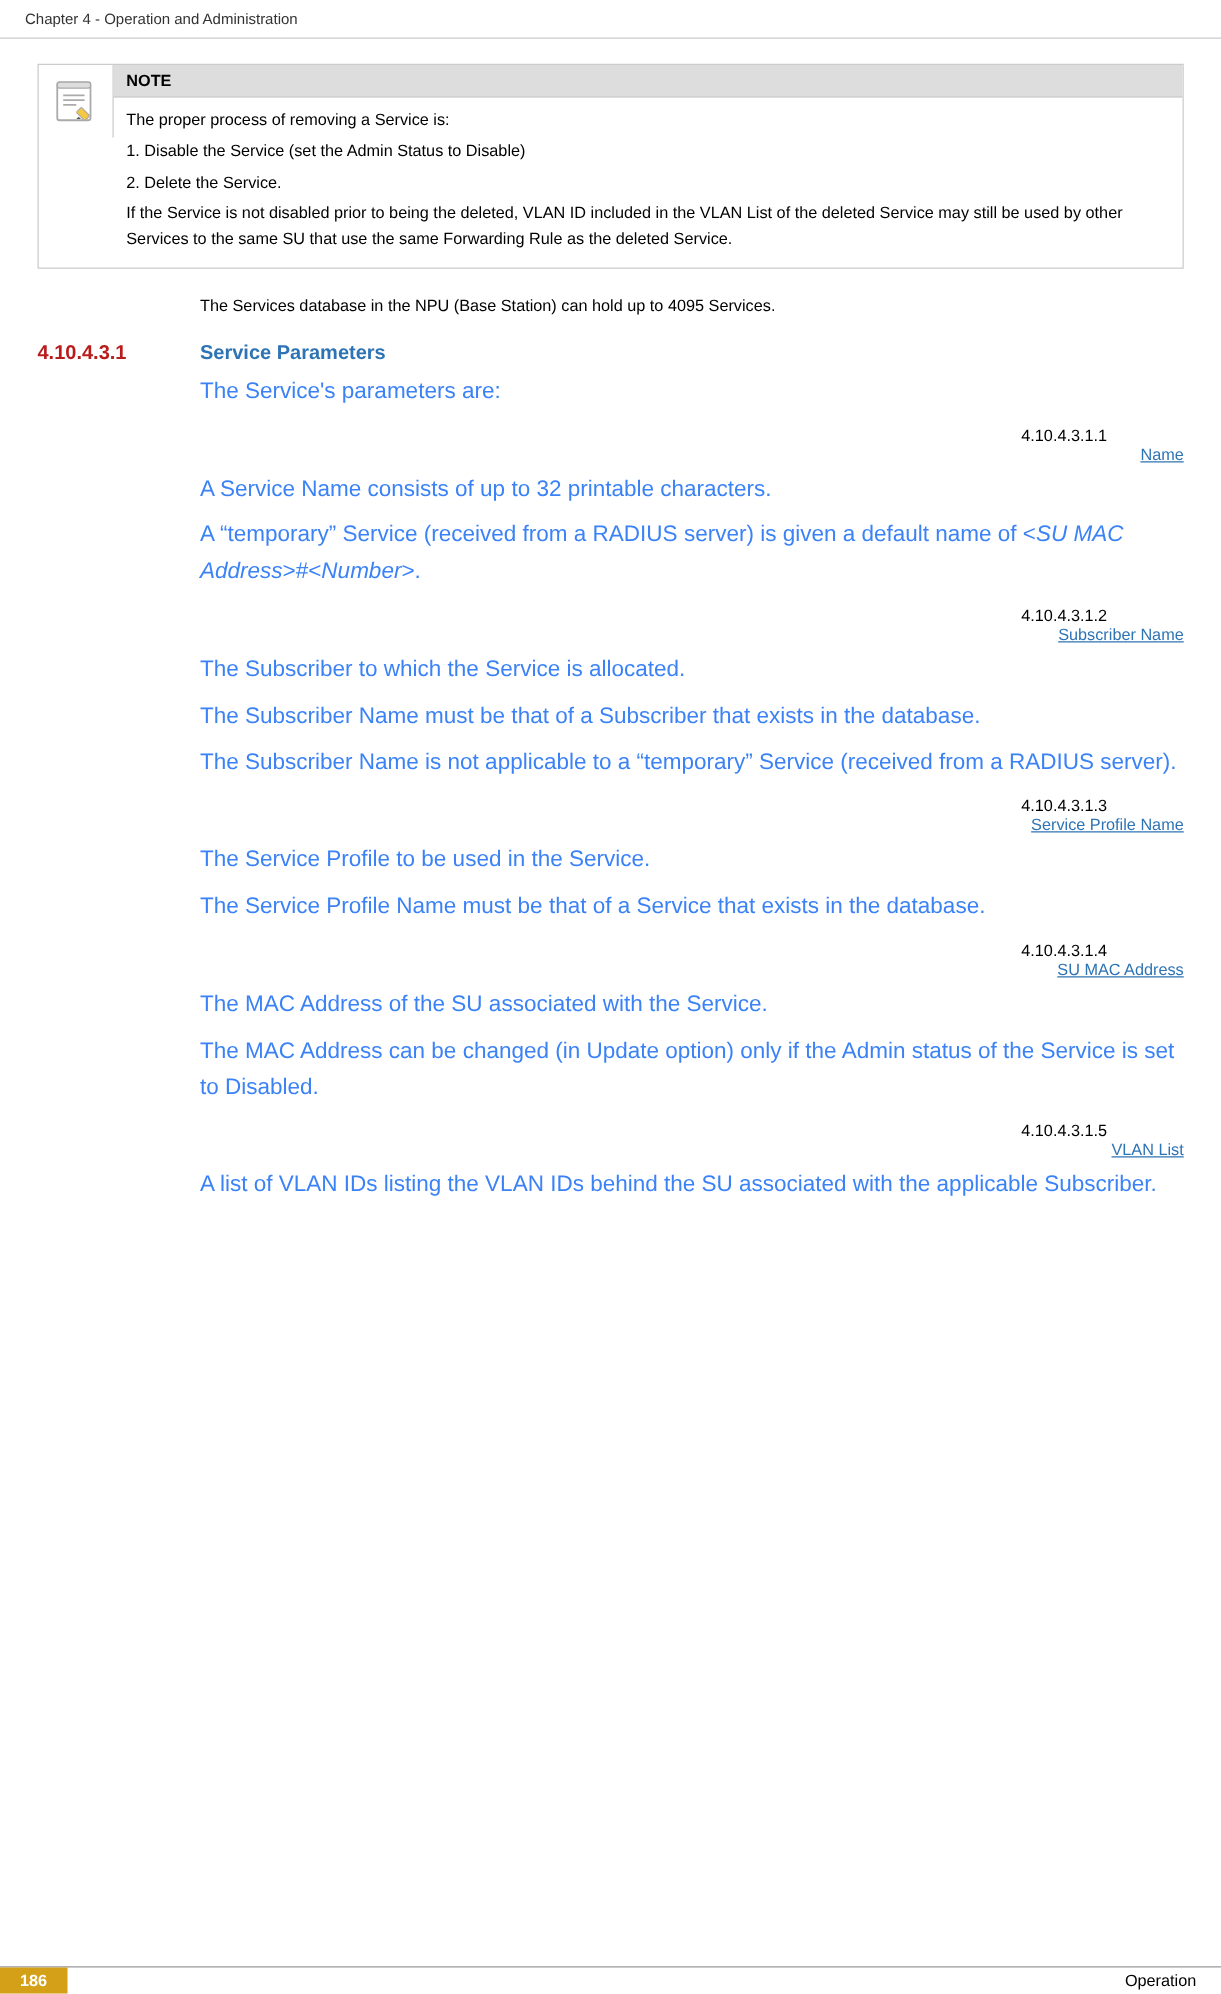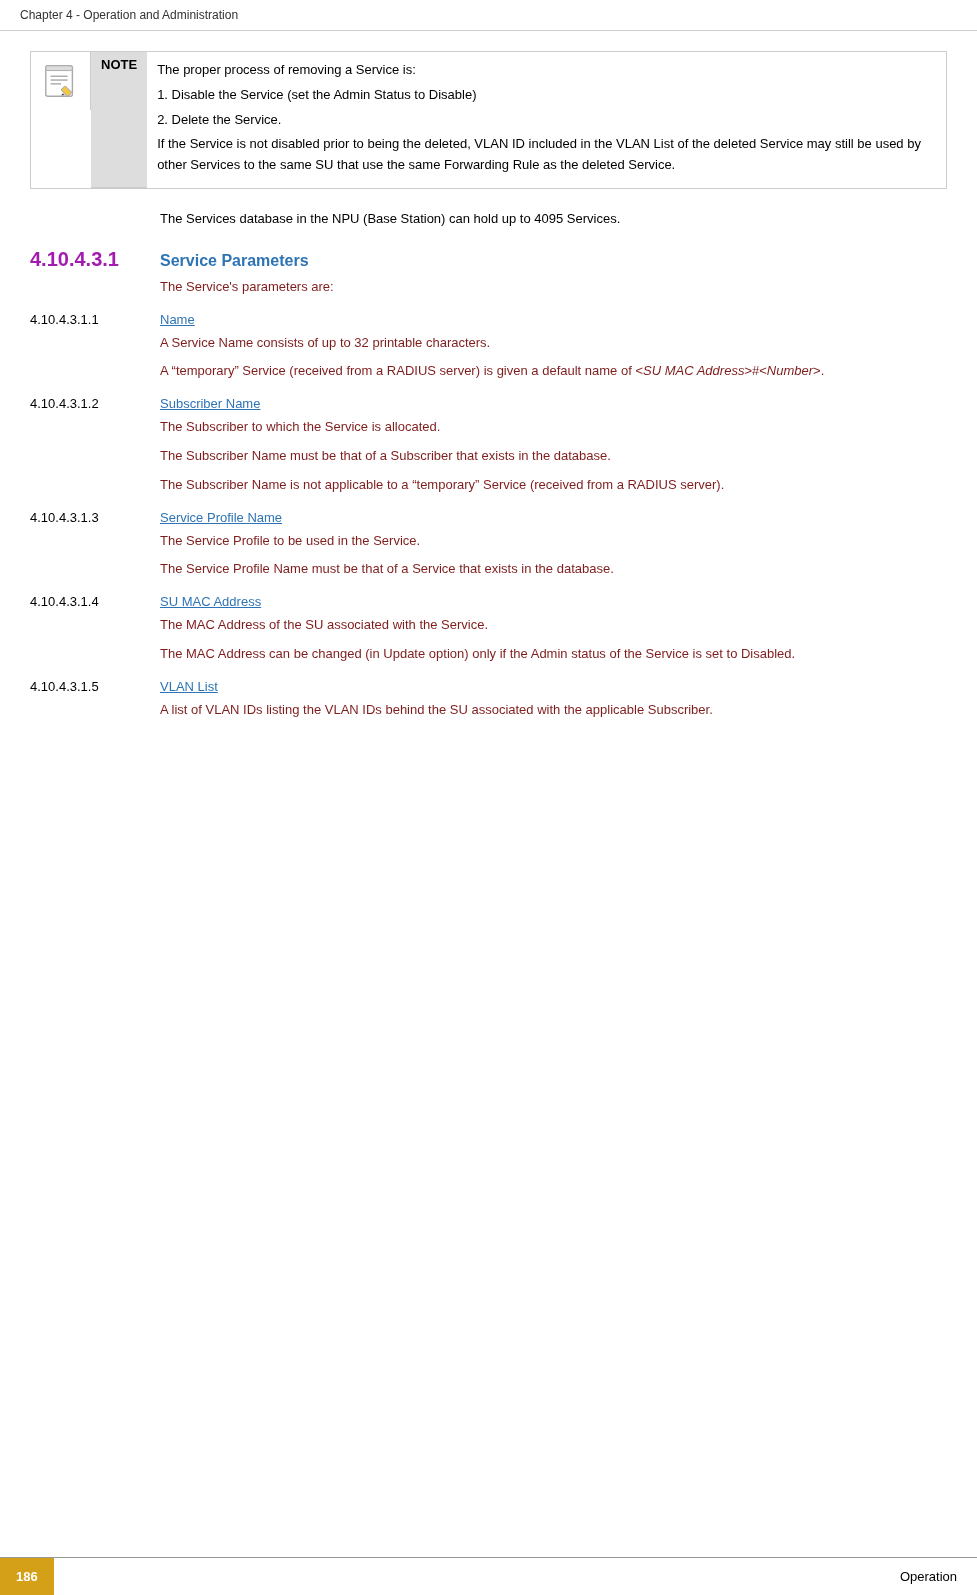--- a/index.html
+++ b/index.html
@@ -38,21 +38,21 @@
       border-right: 1px solid #ccc;
       display: flex;
       align-items: center;
       justify-content: center;
       padding: 10px;
     }
 
     .note-content-cell {
       flex: 1;
       display: flex;
-      flex-direction: row;
+      flex-direction: column;
     }
 
     .note-content-header {
       background: #ddd;
       font-weight: bold;
       font-size: 13px;
       padding: 5px 10px;
       border-bottom: 1px solid #ccc;
     }
 
@@ -68,74 +68,75 @@
 
     
     .section-heading {
       display: flex;
       align-items: baseline;
       margin-top: 18px;
       margin-bottom: 6px;
     }
 
     .section-number {
-      font-size: 20px;
-      font-weight: bold;
-      color: #a21caf;
+      font-size: 16px;
+      font-weight: bold;
+      color: #b91c1c;
       min-width: 130px;
     }
 
     .section-title {
       font-size: 16px;
       font-weight: bold;
       color: #2E74B5;
     }
 
     .subsection-heading {
       display: flex;
       align-items: flex-end;
       margin-top: 14px;
       margin-bottom: 6px;
+      flex-direction: column;
     }
 
     .subsection-number {
       font-size: 13px;
       color: #000;
       min-width: 130px;
     }
 
     .subsection-title {
       font-size: 13px;
       color: #2E74B5;
       font-weight: normal;
       text-decoration: underline;
     }
 
     .body-text {
       margin-left: 130px;
-      font-size: 13px;
+      font-size: 18px;
       line-height: 1.6;
       margin-bottom: 8px;
-      color: #7f1d1d;
+      color: #3b82f6;
     }
 
     .intro-text {
       margin-left: 130px;
       font-size: 13px;
       line-height: 1.6;
       margin-bottom: 10px;
     }
 
     
     .page-footer {
       position: absolute;
       bottom: 0;
       left: 0;
       right: 0;
-      height: 38px;
+      height: 22px;
       display: flex;
       align-items: center;
       border-top: 1px solid #999;
     }
 
     .footer-page-num {
       background: #d4a017;
       color: #fff;
       font-weight: bold;
       font-size: 13px;

